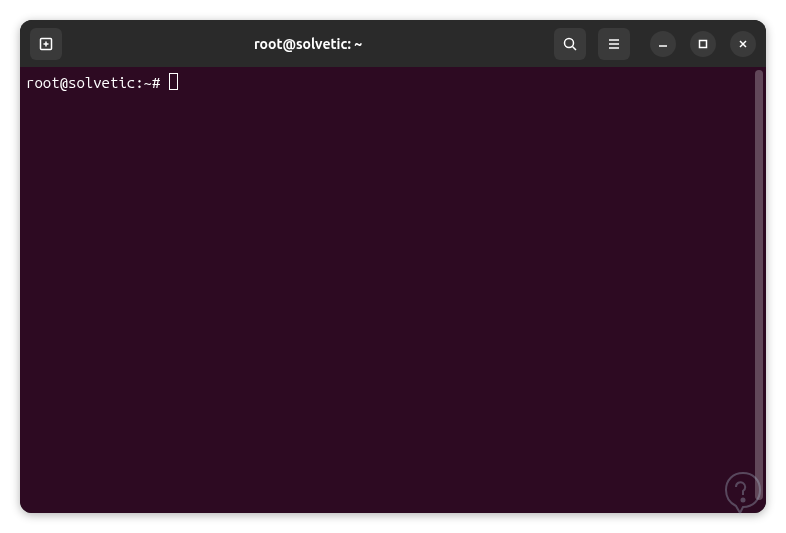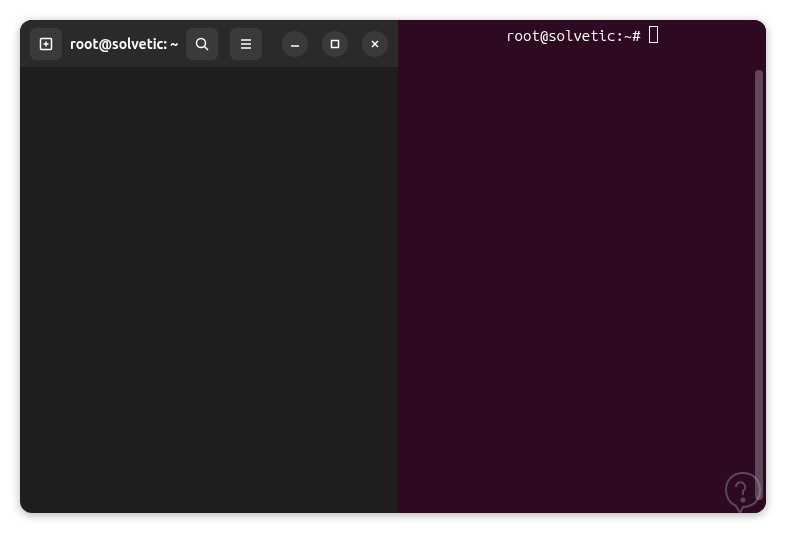--- a/index.html
+++ b/index.html
@@ -15,21 +15,21 @@
       font-family: 'Ubuntu', 'DejaVu Sans', sans-serif;
     }
     .terminal-window {
       width: 746px;
       height: 493px;
       background: #1e1e1e;
       border-radius: 12px;
       overflow: hidden;
       box-shadow: 0 2px 10px rgba(0,0,0,0.3);
       display: flex;
-      flex-direction: row;
+      flex-direction: column;
       position: relative;
     }
     .titlebar {
       height: 47px;
       background: #2a2a2a;
       display: flex;
       align-items: center;
       padding: 0 10px;
       gap: 8px;
       flex-shrink: 0;
@@ -89,21 +89,20 @@
       font-size: 15px;
       color: #ffffff;
       position: relative;
       overflow: hidden;
     }
     .terminal-line {
       display: flex;
       align-items: baseline;
       line-height: 1.35;
       white-space: pre;
-      justify-content: center;
     }
     .prompt-user-host {
       color: #ffffff;
     }
     .prompt-symbol {
       color: #ffffff;
     }
     .command-text {
       color: #ffffff;
     }

